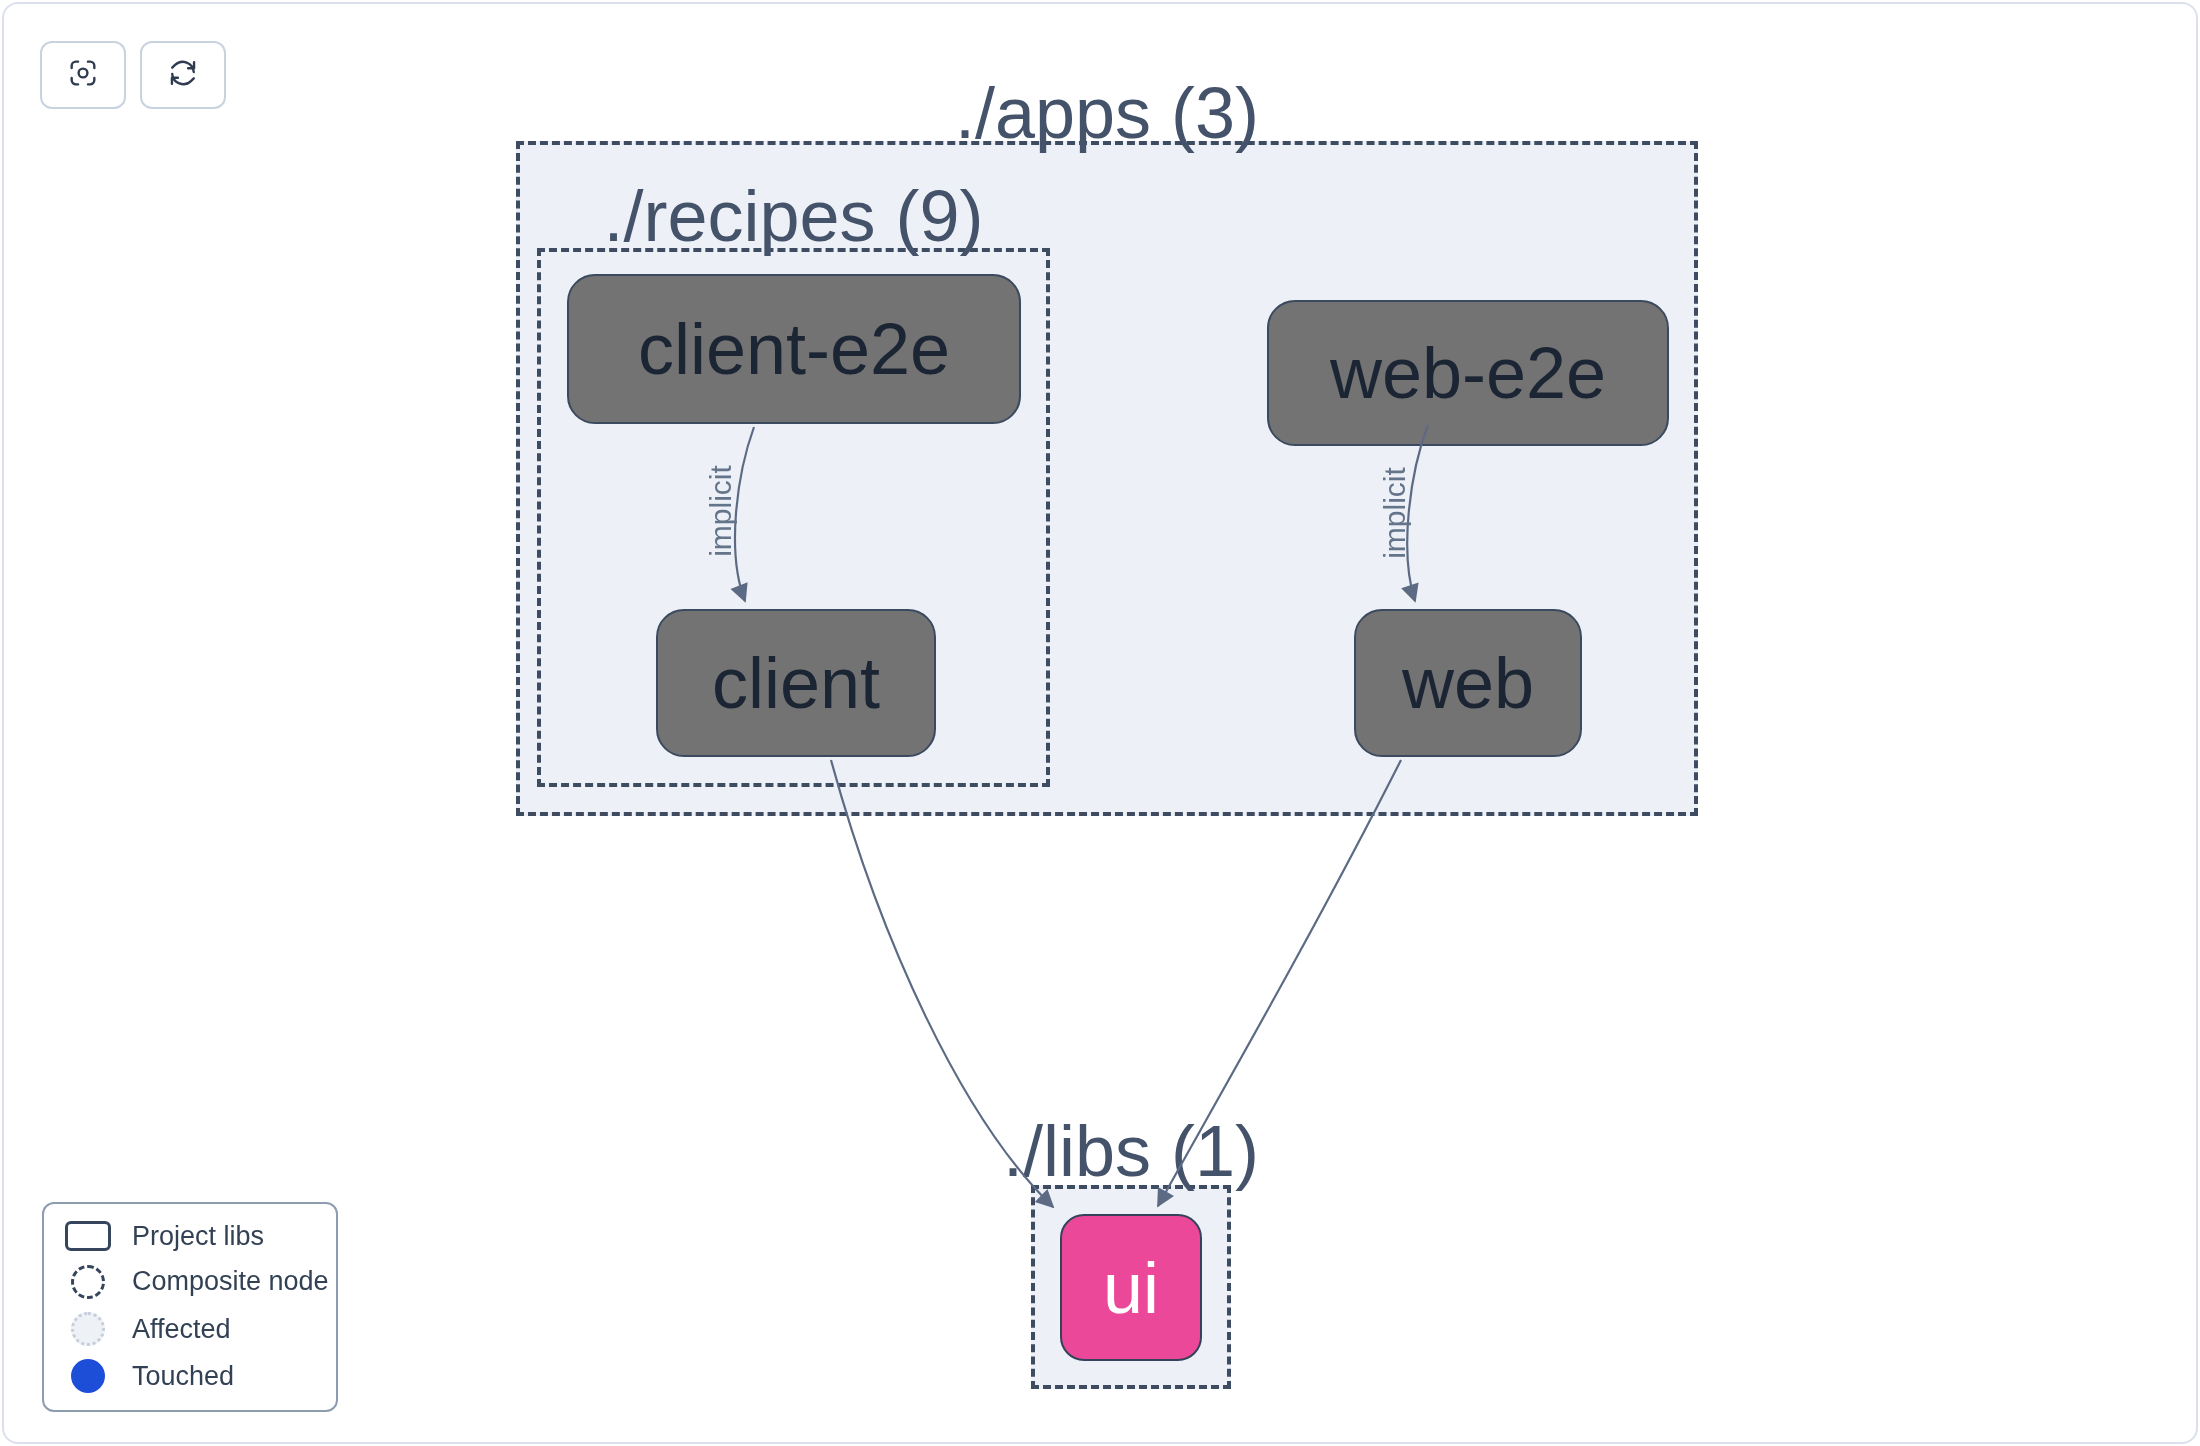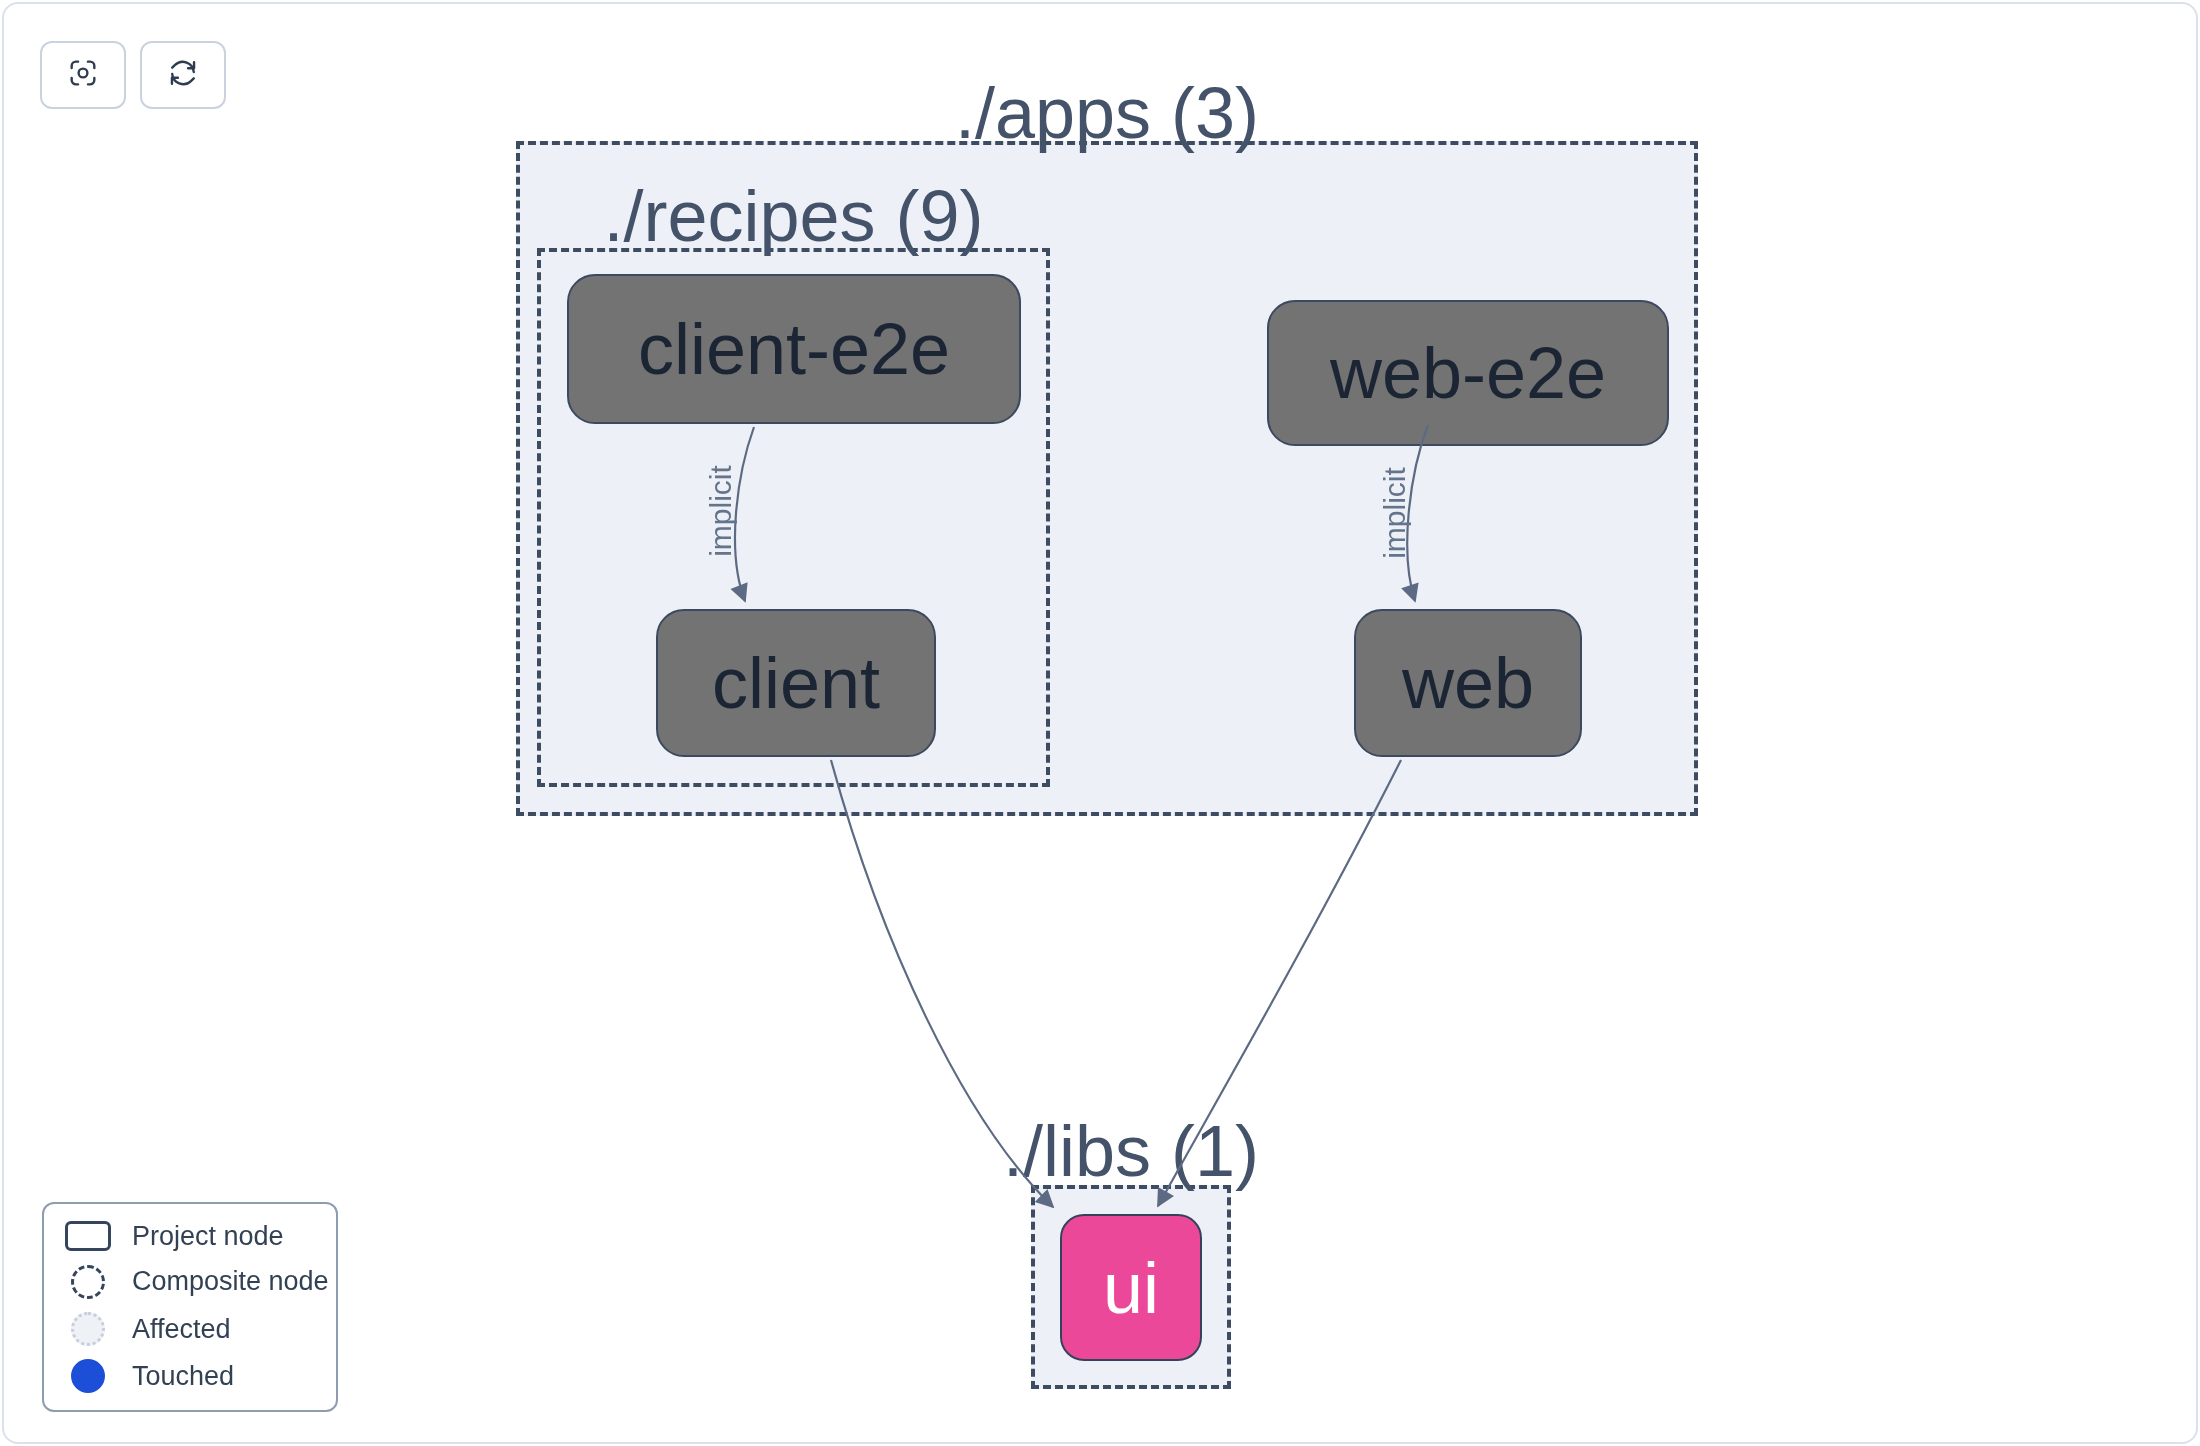--- a/index.html
+++ b/index.html
@@ -132,21 +132,21 @@
   </svg>
 
   <div class="edge-label" id="edge-label-1">implicit</div>
   <div class="edge-label" id="edge-label-2">implicit</div>
 
   <div class="legend">
     <div class="legend-row">
       <span class="legend-swatch-cell">
           <span class="sw-project"></span>
         </span>
-      <span class="legend-label">Project node</span>
+      <span class="legend-label">Project libs</span>
     </div>
     <div class="legend-row">
       <span class="legend-swatch-cell">
           <span class="sw-composite"></span>
         </span>
       <span class="legend-label">Composite node</span>
     </div>
     <div class="legend-row">
       <span class="legend-swatch-cell">
           <span class="sw-affected"></span>

